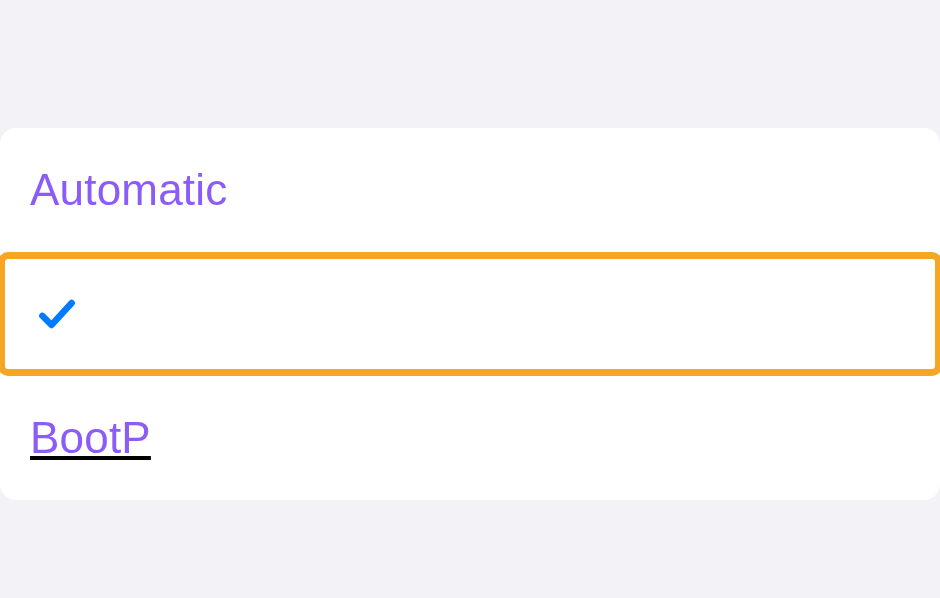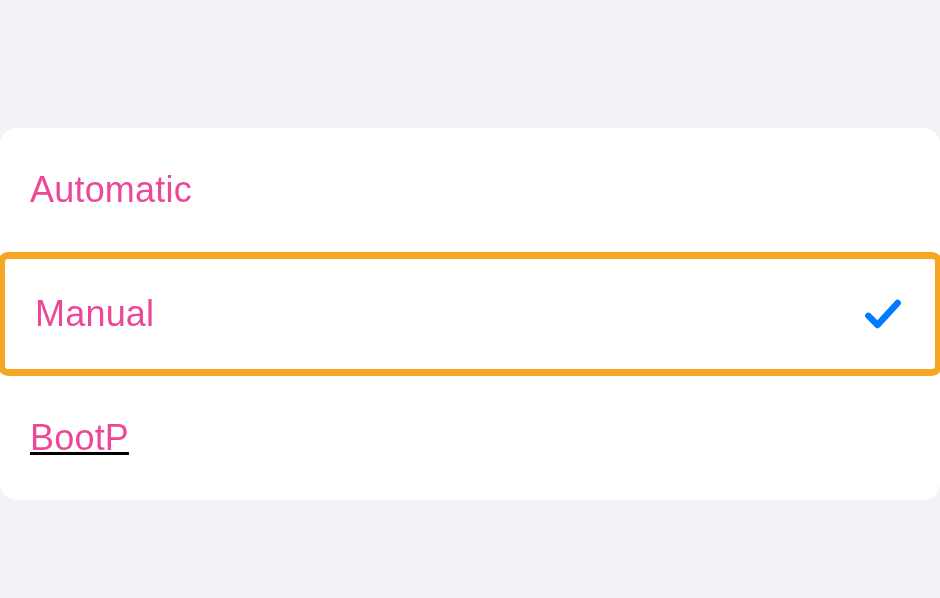--- a/index.html
+++ b/index.html
@@ -34,23 +34,23 @@
     .list-item:first-child {
       border-top-left-radius: 16px;
       border-top-right-radius: 16px;
     }
     .list-item:last-child {
       border-bottom-left-radius: 16px;
       border-bottom-right-radius: 16px;
       text-decoration: underline;
     }
     .list-item-label {
-      font-size: 36px;
+      font-size: 44px;
       font-weight: 400;
-      color: #ec4899;
+      color: #8b5cf6;
       letter-spacing: 0.2px;
     }
     .list-item.highlighted {
       border: 7px solid #f5a623;
       border-radius: 10px;
       margin-left: -2px;
       margin-right: -2px;
       z-index: 10;
       background-color: #ffffff;
     }
@@ -70,21 +70,20 @@
 <body>
 
 <div class="container">
   <div class="list-group">
 
     <div class="list-item">
       <span class="list-item-label">Automatic</span>
     </div>
 
     <div class="list-item highlighted">
-      <span class="list-item-label">Manual</span>
       <span class="checkmark-icon">
         <svg viewBox="0 0 24 24" fill="none" stroke="#007aff" stroke-width="3.5" stroke-linecap="round" stroke-linejoin="round">
           <polyline points="4 13 9 18 20 6"></polyline>
         </svg>
       </span>
     </div>
 
     <div class="list-item">
       <span class="list-item-label">BootP</span>
     </div>

